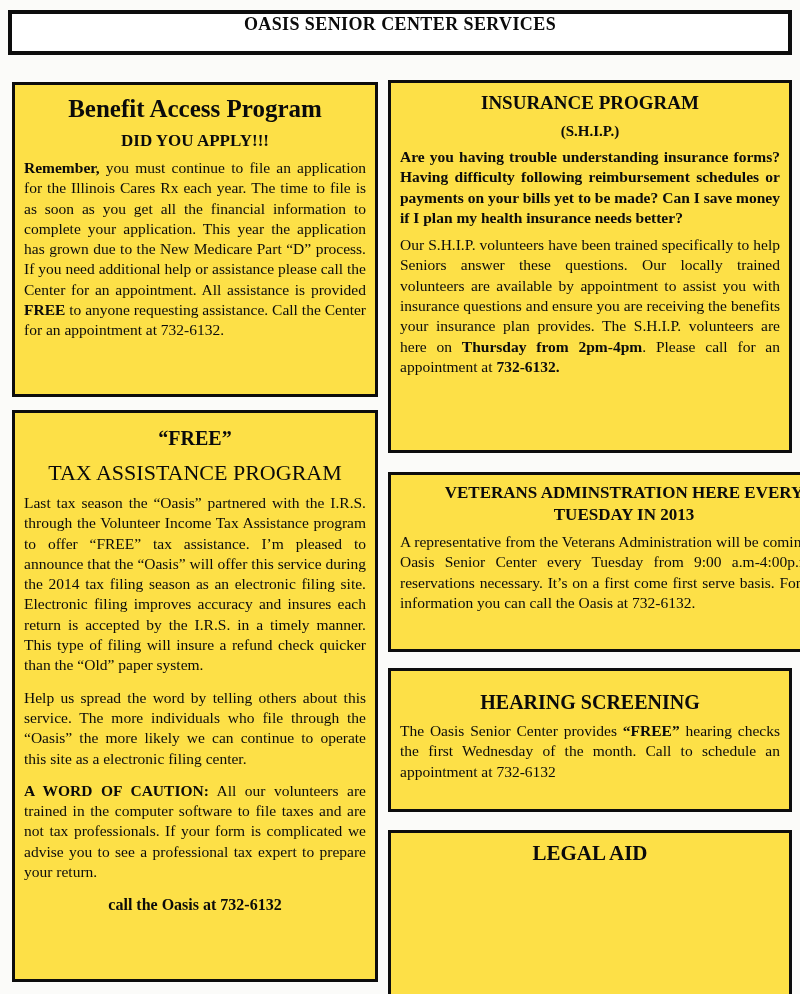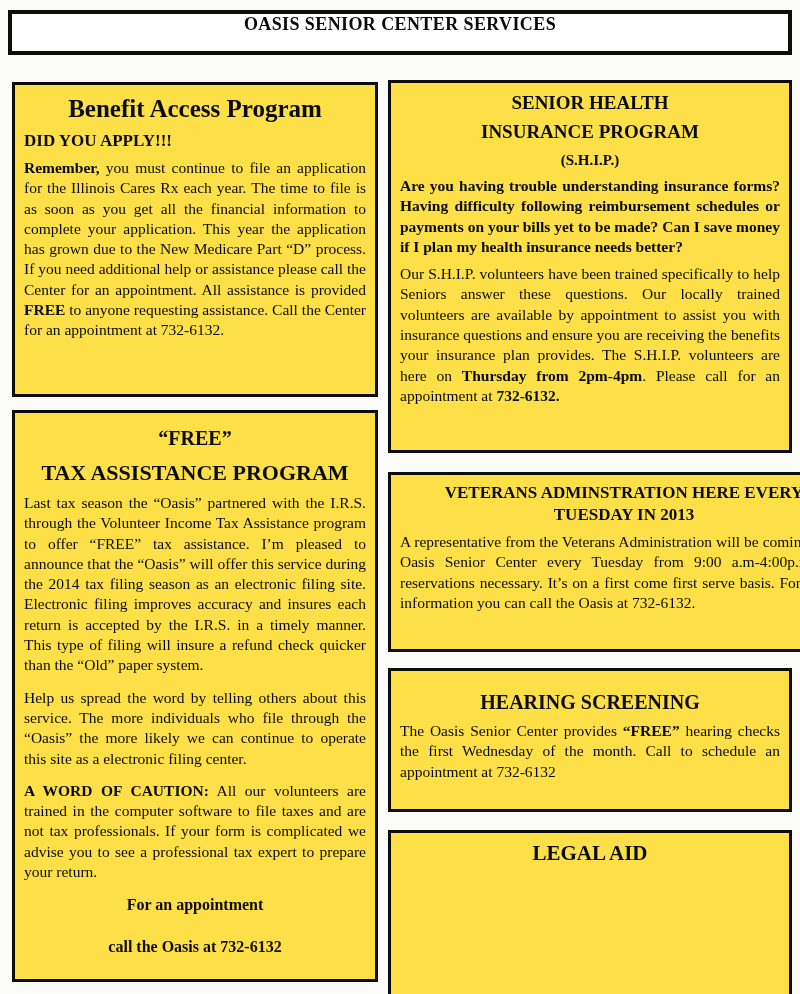--- a/index.html
+++ b/index.html
@@ -35,24 +35,24 @@
     overflow: hidden;
   }
   .box-benefit  { left: 12px;  top: 82px;  width: 366px; height: 315px; }
   .box-tax      { left: 12px;  top: 410px; width: 366px; height: 572px; }
   .box-ship     { left: 388px; top: 80px;  width: 404px; height: 373px; }
   .box-veterans { left: 388px; top: 472px; width: 472px; height: 180px; }
   .box-hearing  { left: 388px; top: 668px; width: 404px; height: 144px; }
   .box-legal    { left: 388px; top: 830px; width: 404px; height: 197px; }
 
   .t-xl  { font-size: 25px; font-weight: bold; text-align: center; margin: 8px 0 4px; }
-  .t-lg  { font-size: 22px; font-weight: bold; text-align: center; margin: 10px 0 6px; }
+  .t-lg  { font-size: 22px; font-weight: normal; text-align: center; margin: 10px 0 6px; }
   .t-sm  { font-size: 17px; font-weight: bold; text-align: center; margin: 8px 0 4px; }
   .sub   { font-size: 17px; text-align: center; margin: 8px 0 4px; }
-  .sub-b { font-size: 17px; font-weight: bold; margin: 8px 0 6px; }
+  .sub-b { font-size: 17px; font-weight: bold; text-align: center; margin: 8px 0 6px; }
   .ship-line { font-size: 19px; font-weight: bold; text-align: center; margin: 7px 0 0; }
   .ship-abbr { font-size: 15px; font-weight: bold; text-align: center; margin: 9px 0 4px; }
   .vet-line  { font-size: 17px; font-weight: bold; text-align: center; margin: 2px 0 0; }
   .vet-line.first { margin-top: 6px; }
   .hear-title  { font-size: 20px; font-weight: bold; text-align: center; margin: 18px 0 4px; }
   .legal-title { font-size: 21px; font-weight: bold; text-align: center; margin: 6px 0 4px; }
 
   p.body {
     font-size: 15.5px;
     line-height: 1.31;
@@ -78,26 +78,24 @@
   <div class="sub-b">DID YOU APPLY!!!</div>
   <p class="body"><b>Remember,</b> you must continue to file an application for the  Illinois Cares Rx each year. The time to file is as soon as you get all the financial information to complete your application.  This year the application has grown due to the New Medicare Part “D” process.  If you need additional help or assistance please call the Center for an appointment.  All assistance is provided <b>FREE</b> to anyone requesting assistance. Call the Center for an appointment at 732-6132.</p>
 </section>
 
 <section class="box box-tax">
   <div class="t-sm" style="font-size:20px; margin-top:12px;">“FREE”</div>
   <div class="t-lg">TAX ASSISTANCE PROGRAM</div>
   <p class="body">Last tax season the “Oasis” partnered with the I.R.S. through the Volunteer Income Tax Assistance program to offer “FREE” tax assistance.  I’m pleased to announce that the “Oasis” will offer this service during the 2014 tax filing season as an electronic filing site. Electronic filing improves accuracy and insures each return is accepted by the I.R.S. in a timely manner.  This type of filing will insure a refund check quicker than the “Old” paper system.</p>
   <p class="body" style="margin-top:12px;">Help us spread the word by telling others about this service.  The more individuals who file through the “Oasis” the more likely we can continue to operate this site as a electronic  filing center.</p>
   <p class="body" style="margin-top:12px;"><b>A WORD OF CAUTION:</b>   All our volunteers are trained in the computer software to file taxes and are not tax professionals.  If your form is complicated we advise you to see a professional tax expert to prepare your return.</p>
-  <div class="appt">For an appointment</div>
   <div class="appt">call the Oasis at 732-6132</div>
 </section>
 
 <section class="box box-ship">
-  <div class="ship-line">SENIOR HEALTH</div>
   <div class="ship-line">INSURANCE PROGRAM</div>
   <div class="ship-abbr">(S.H.I.P.)</div>
   <p class="body bold-para">Are you having trouble understanding insurance forms? Having difficulty following reimbursement schedules or payments on your bills yet to be made? Can I save money if I plan my health  insurance needs better?</p>
   <p class="body">Our S.H.I.P. volunteers have been trained specifically to help Seniors answer these questions.  Our locally trained volunteers are available by appointment to assist you with insurance  questions and ensure you are receiving the benefits your  insurance plan  provides. The S.H.I.P.  volunteers are here on <b>Thursday from 2pm-4pm</b>.   Please call for an  appointment at <b>732-6132.</b></p>
 </section>
 
 <section class="box box-veterans">
   <div class="vet-line first">VETERANS ADMINSTRATION HERE EVERY</div>
   <div class="vet-line">TUESDAY IN 2013</div>
   <p class="body">A representative from the Veterans Administration will be coming to the Oasis Senior Center every Tuesday from 9:00 a.m-4:00p.m..  No reservations necessary. It’s on a first come first serve basis.  For  further information you can call the Oasis at 732-6132.</p>

